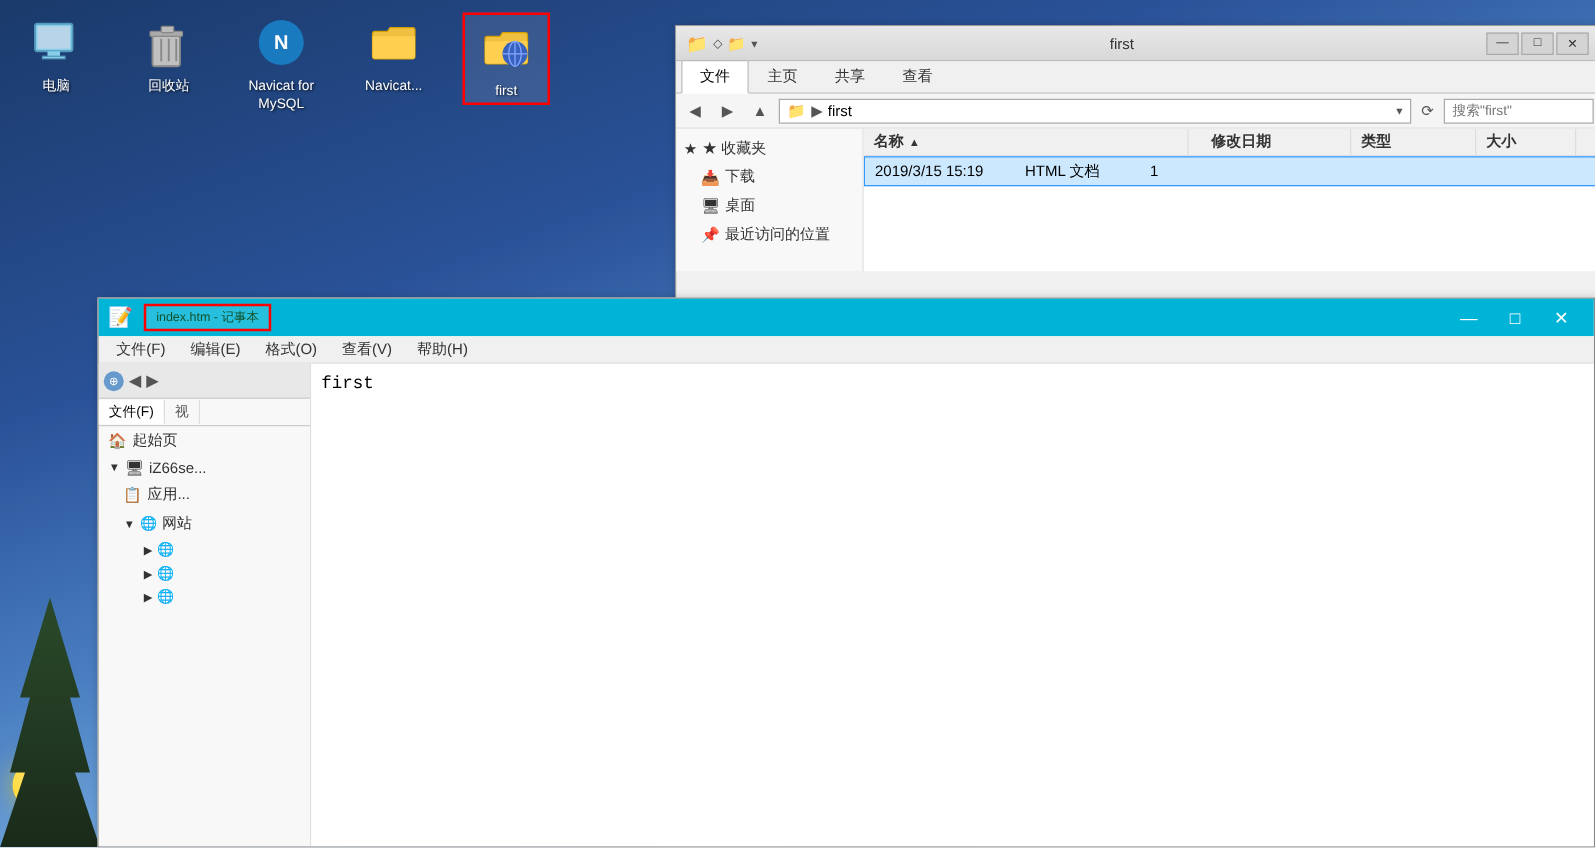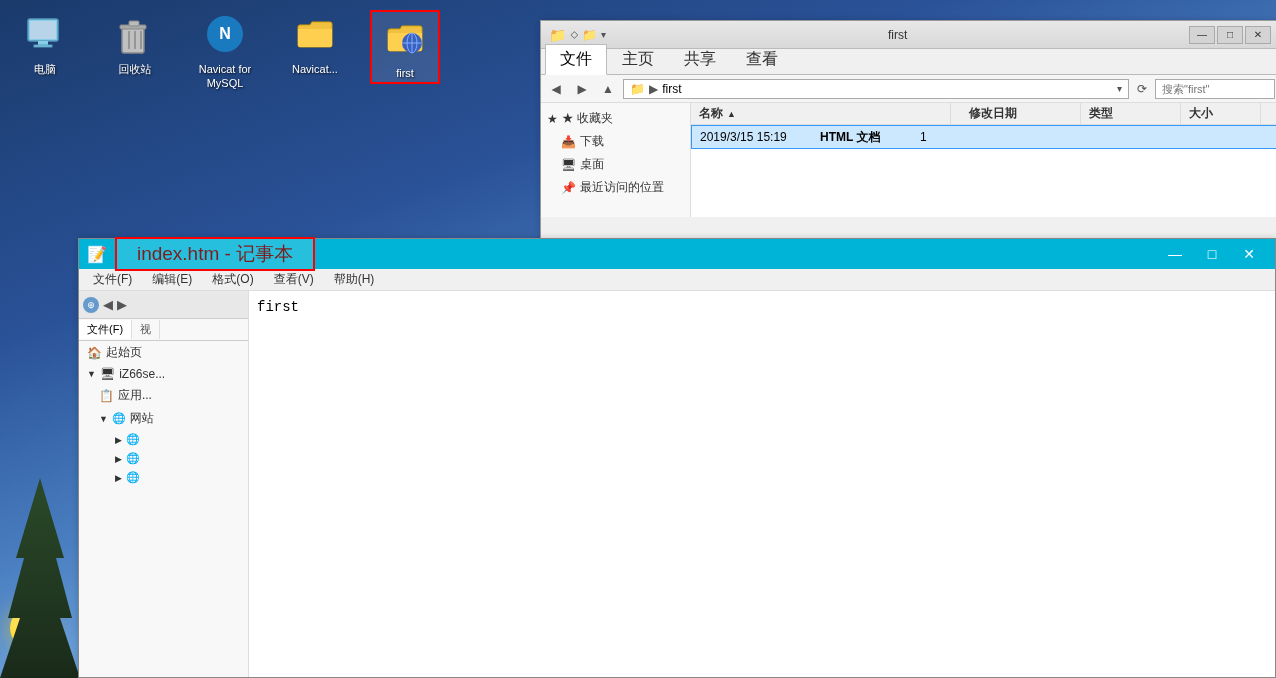--- a/index.html
+++ b/index.html
@@ -114,21 +114,21 @@
       background: #f0f0f0;
       height: 26px;
       display: flex;
       align-items: flex-end;
       padding: 0 4px;
       border-bottom: 1px solid #bbb;
     }
 
     .explorer-tab {
       padding: 4px 14px;
-      font-size: 16px;
+      font-size: 12px;
       color: #333;
       cursor: pointer;
       border: 1px solid transparent;
       border-bottom: none;
       background: transparent;
     }
 
     .explorer-tab.active {
       background: white;
       border-color: #bbb;
@@ -266,21 +266,21 @@
       align-items: center;
       gap: 4px;
     }
 
     .file-cell-name {
       width: 260px;
       border: 2px solid red;
     }
 
     .file-cell-date { width: 120px; }
-    .file-cell-type { width: 100px; font-weight: bold; }
+    .file-cell-type { width: 100px; }
     .file-cell-size { width: 80px; }
 
     
     .html-icon {
       width: 16px;
       height: 16px;
       display: inline-flex;
       align-items: center;
       justify-content: center;
       font-size: 10px;
@@ -310,23 +310,23 @@
 
     .notepad-title-area {
       display: flex;
       align-items: center;
       gap: 8px;
     }
 
     .notepad-title-highlight {
       background: rgba(255,255,255,0.15);
       border: 2px solid red;
-      padding: 2px 20px;
-      font-size: 19px;
-      color: #7f1d1d;
+      padding: 2px 8px;
+      font-size: 10px;
+      color: #14532d;
     }
 
     .notepad-win-controls {
       display: flex;
       gap: 1px;
     }
 
     .np-btn {
       width: 36px;
       height: 28px;

